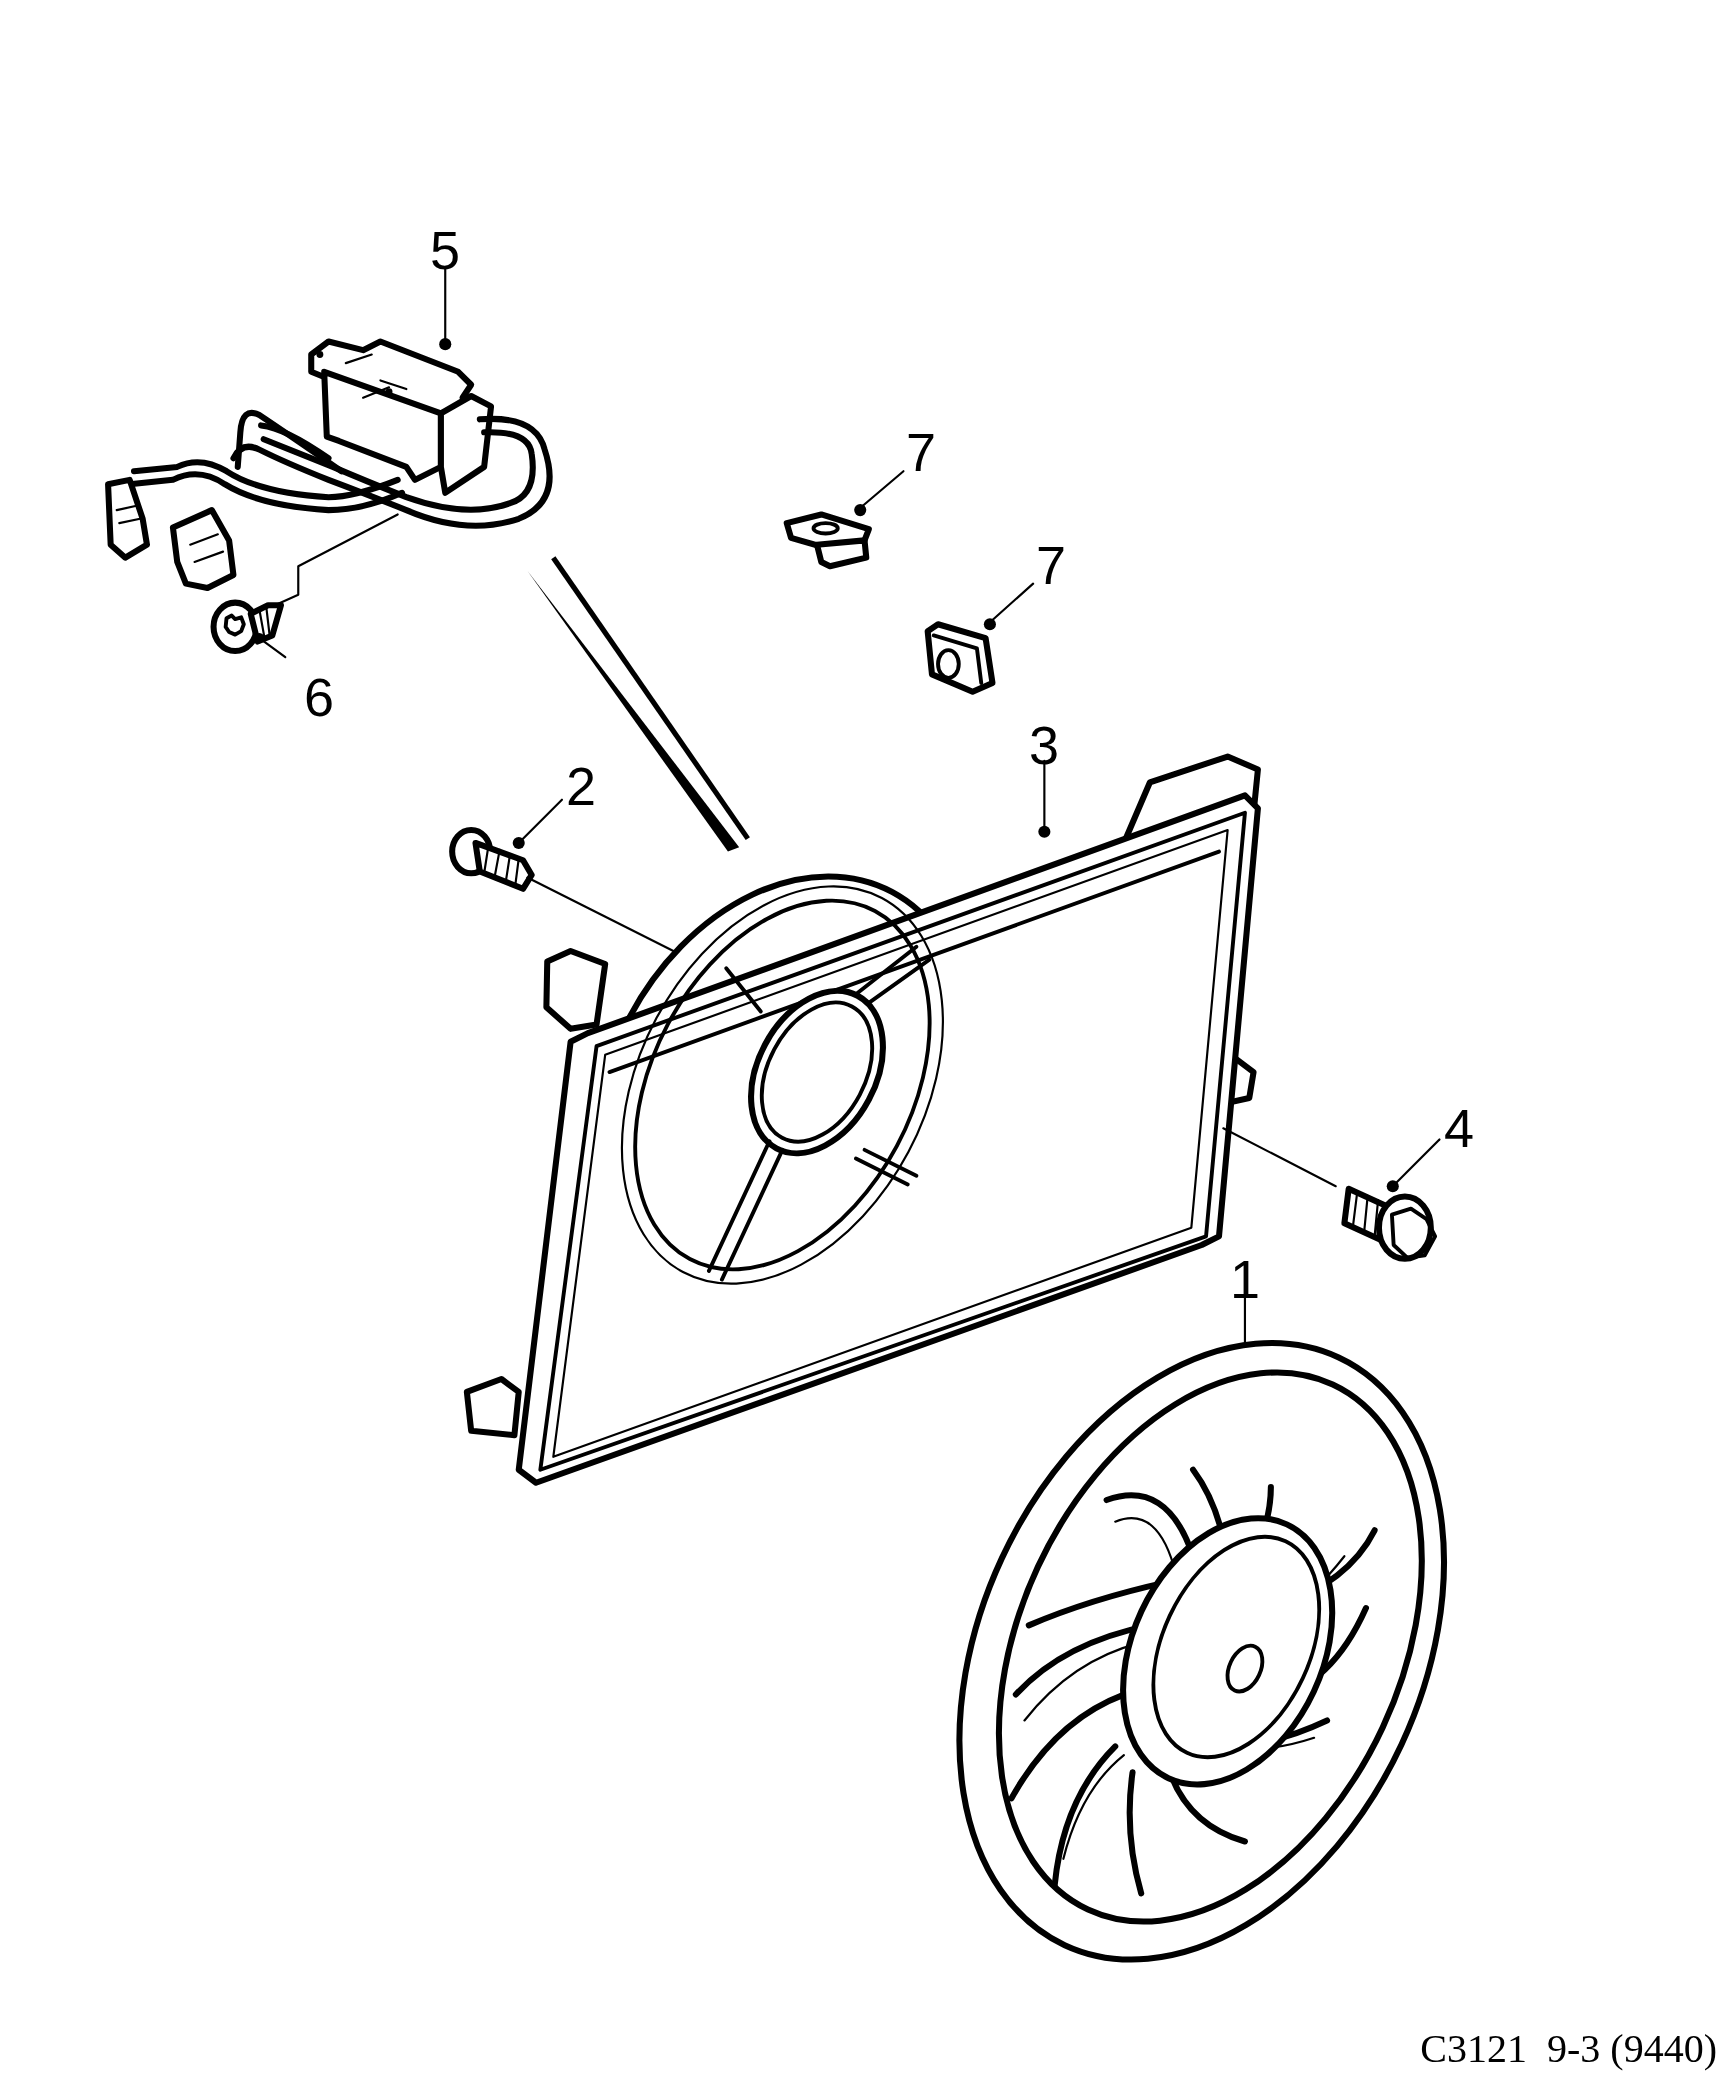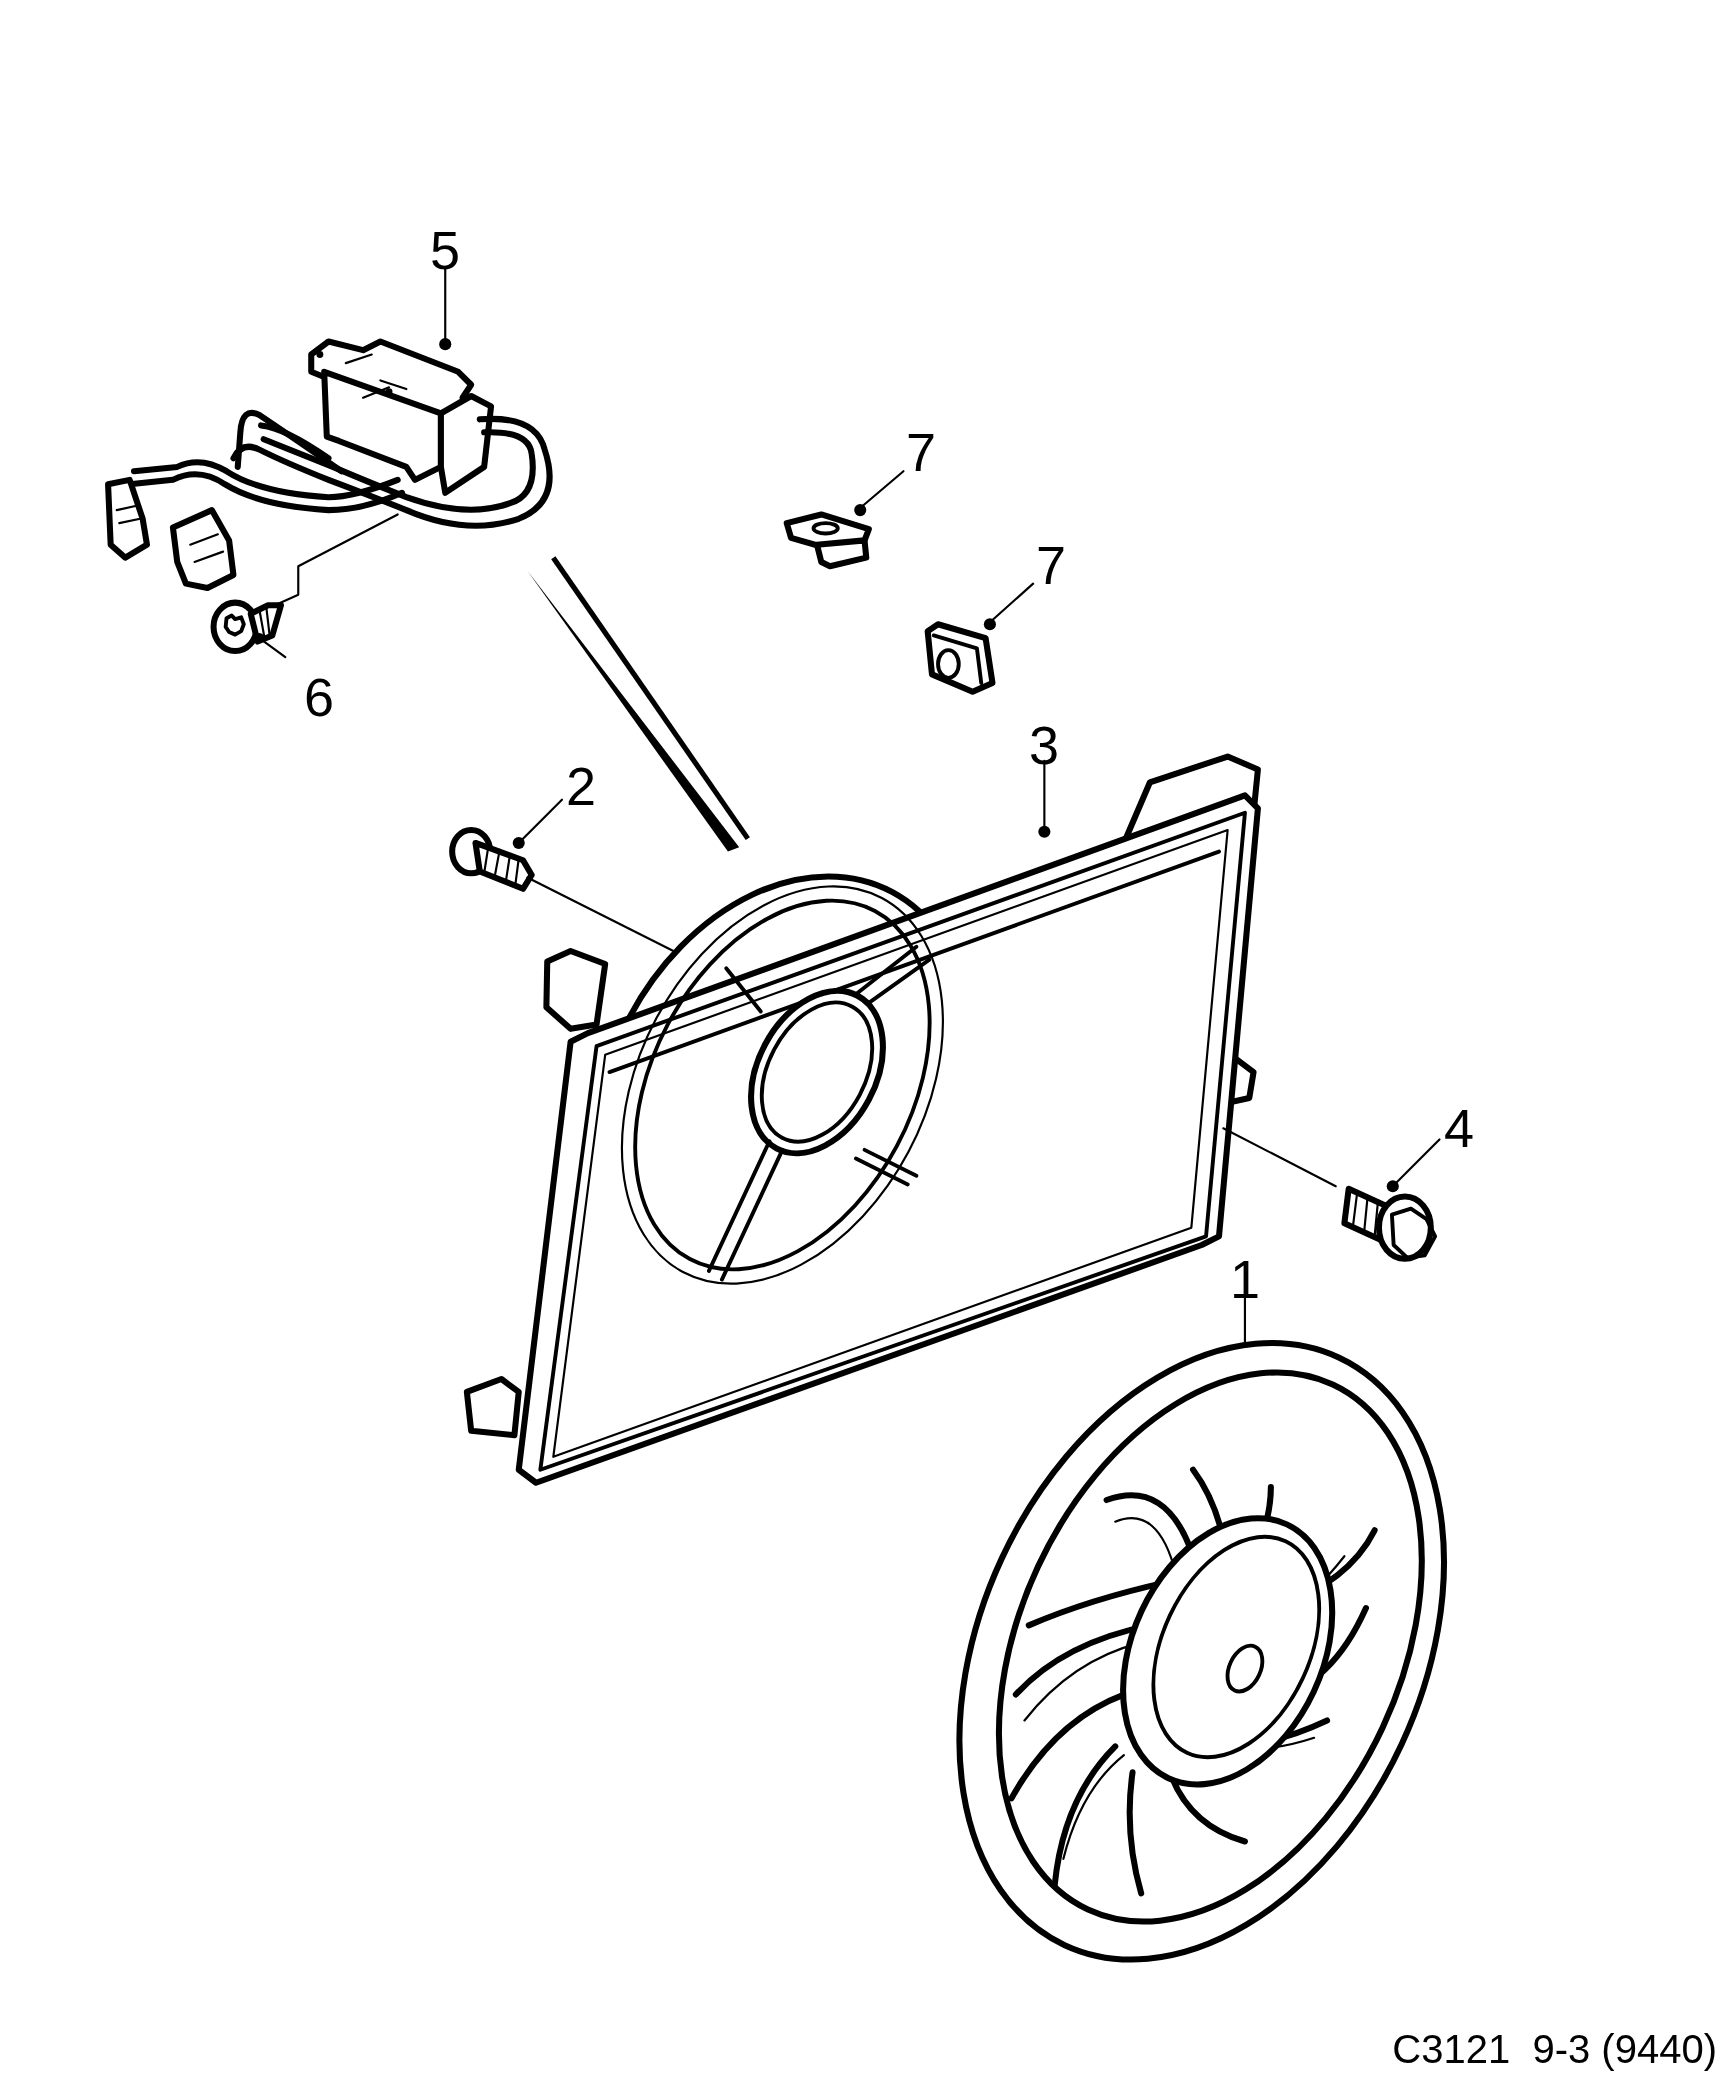--- a/index.html
+++ b/index.html
@@ -1,19 +1,19 @@
 <!DOCTYPE html>
 <html style="font-size:14px"><head>
 <meta charset="utf-8">
 <style>
   html, body { margin:0; padding:0; background:#ffffff; }
   body { width:1736px; height:2094px; position:relative; overflow:hidden; font-family:"Liberation Sans", sans-serif; }
   #diagram { position:absolute; left:0; top:0; width:1736px; height:2094px; }
   .callout { position:absolute; font-family:"Liberation Sans", sans-serif; font-size:54px; color:#000; line-height:1; }
-  #caption { position:absolute; right:19px; bottom:22.5px; font-family:Liberation Sans, sans-serif; font-size:40px; color:#000; white-space:pre; }
+  #caption { position:absolute; right:19px; bottom:22.5px; font-family:Liberation Serif, serif; font-size:40px; color:#000; white-space:pre; }
   svg .thick { stroke:#000; stroke-width:7; fill:none; stroke-linejoin:round; stroke-linecap:round; }
   svg .mid { stroke:#000; stroke-width:4.5; fill:none; stroke-linejoin:round; stroke-linecap:round; }
   svg .thin { stroke:#000; stroke-width:2.5; fill:none; stroke-linejoin:round; stroke-linecap:round; }
   svg .fillw { fill:#fff; }
   svg .dot { fill:#000; }
 </style>
 </head>
 <body>
 
 <div id="diagram">

